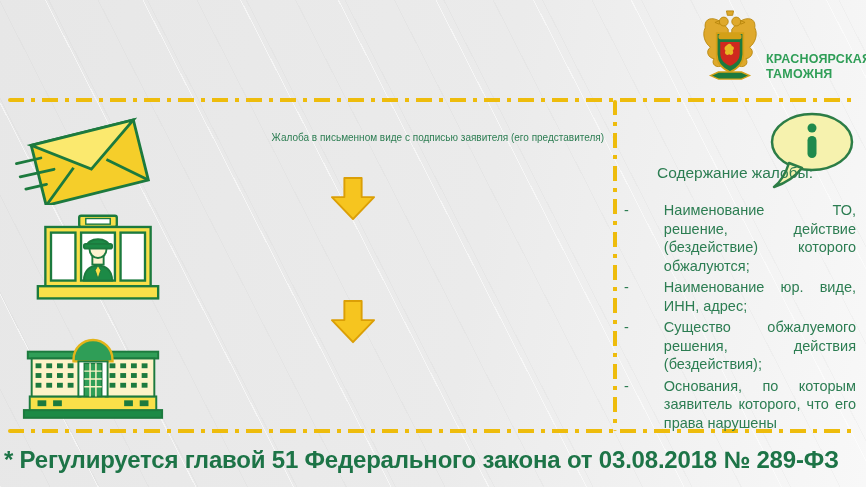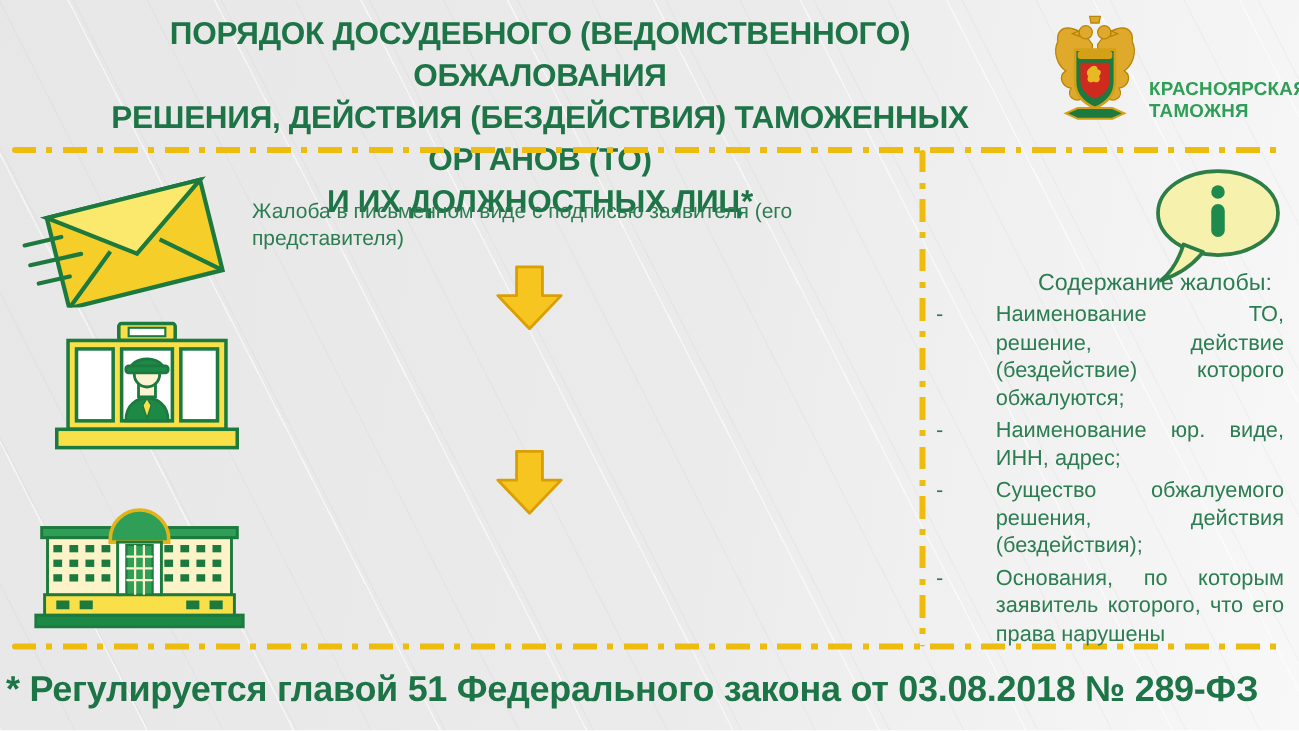--- a/index.html
+++ b/index.html
@@ -31,57 +31,52 @@
   .dash-bottom { top:429px; }
   .dash-v {
     position:absolute; left:613px; top:100px; height:331px; width:4px; border-radius:2px;
     background:repeating-linear-gradient(180deg,#eebc0c 0 15px,transparent 15px 22px,#eebc0c 22px 26px,transparent 26px 33px);
   }
   .icon-abs { position:absolute; }
   .envelope { left:8px;  top:111px; width:156px; height:94px; }
   .officer  { left:30px; top:211px; width:136px; height:94px; }
   .building { left:20px; top:331px; width:146px; height:90px; }
   .step-text {
-    position:absolute; text-align:left; color:#2c7d52;
-    font-size:14px; line-height:1.32;
+    position:absolute; text-align:right; color:#2c7d52;
+    font-size:10px; line-height:1.32;
   }
   .step1 { left:168px; top:131px; width:436px; }
   .step2 { left:162px; top:228px; width:446px; }
   .step3 { left:168px; top:359px; width:436px; }
   .arrow { position:absolute; width:46px; height:48px; }
   .arrow1 { left:330px; top:175px; }
   .arrow2 { left:330px; top:298px; }
   .bubble { position:absolute; left:764px; top:111px; width:92px; height:80px; }
   .info-heading {
-    position:absolute; left:622px; top:180px; width:226px; text-align:right;
+    position:absolute; left:622px; top:164px; width:226px; text-align:center;
     color:#2c7d52; font-size:15.5px;
   }
   .info-list {
     position:absolute; left:624px; top:201px; width:232px;
     color:#2c7d52; font-size:14.5px; line-height:1.28;
   }
   .info-item { display:flex; gap:7px; margin-bottom:3px; }
   .info-item .bullet { flex:0 0 auto; }
   .info-item .li-text { flex:1 1 auto; text-align:justify;margin-left:28px; }
   .footnote {
     position:absolute; left:4px; right:0; top:446px; text-align:left;
     font-size:24px; font-weight:bold; color:#1d7447; letter-spacing:-0.2px;
   }
 </style>
 </head>
 <body>
 
 <div class="stage">
   <div class="hatch"></div>
 
-  <div class="title">
-    <div>ПОРЯДОК ДОСУДЕБНОГО (ВЕДОМСТВЕННОГО) ОБЖАЛОВАНИЯ</div>
-    <div>РЕШЕНИЯ, ДЕЙСТВИЯ (БЕЗДЕЙСТВИЯ) ТАМОЖЕННЫХ ОРГАНОВ (ТО)</div>
-    <div>И ИХ ДОЛЖНОСТНЫХ ЛИЦ*</div>
-  </div>
 
   <div class="emblem">
     <svg viewBox="0 0 70 92" width="62" height="90">
       <g fill="#dfa92c" stroke="#b8860b" stroke-width="1">
         <path d="M33,24 C22,8 5,8 7,22 C3,30 7,40 13,44 C7,48 10,56 17,57 C13,63 20,69 27,64 L33,56 Z"></path>
         <path d="M37,24 C48,8 65,8 63,22 C67,30 63,40 57,44 C63,48 60,56 53,57 C57,63 50,69 43,64 L37,56 Z"></path>
         <circle cx="28" cy="15" r="5"></circle>
         <circle cx="42" cy="15" r="5"></circle>
         <path d="M23,14 l-5,2 5,2 z"></path>
         <path d="M47,14 l5,2 -5,2 z"></path>

